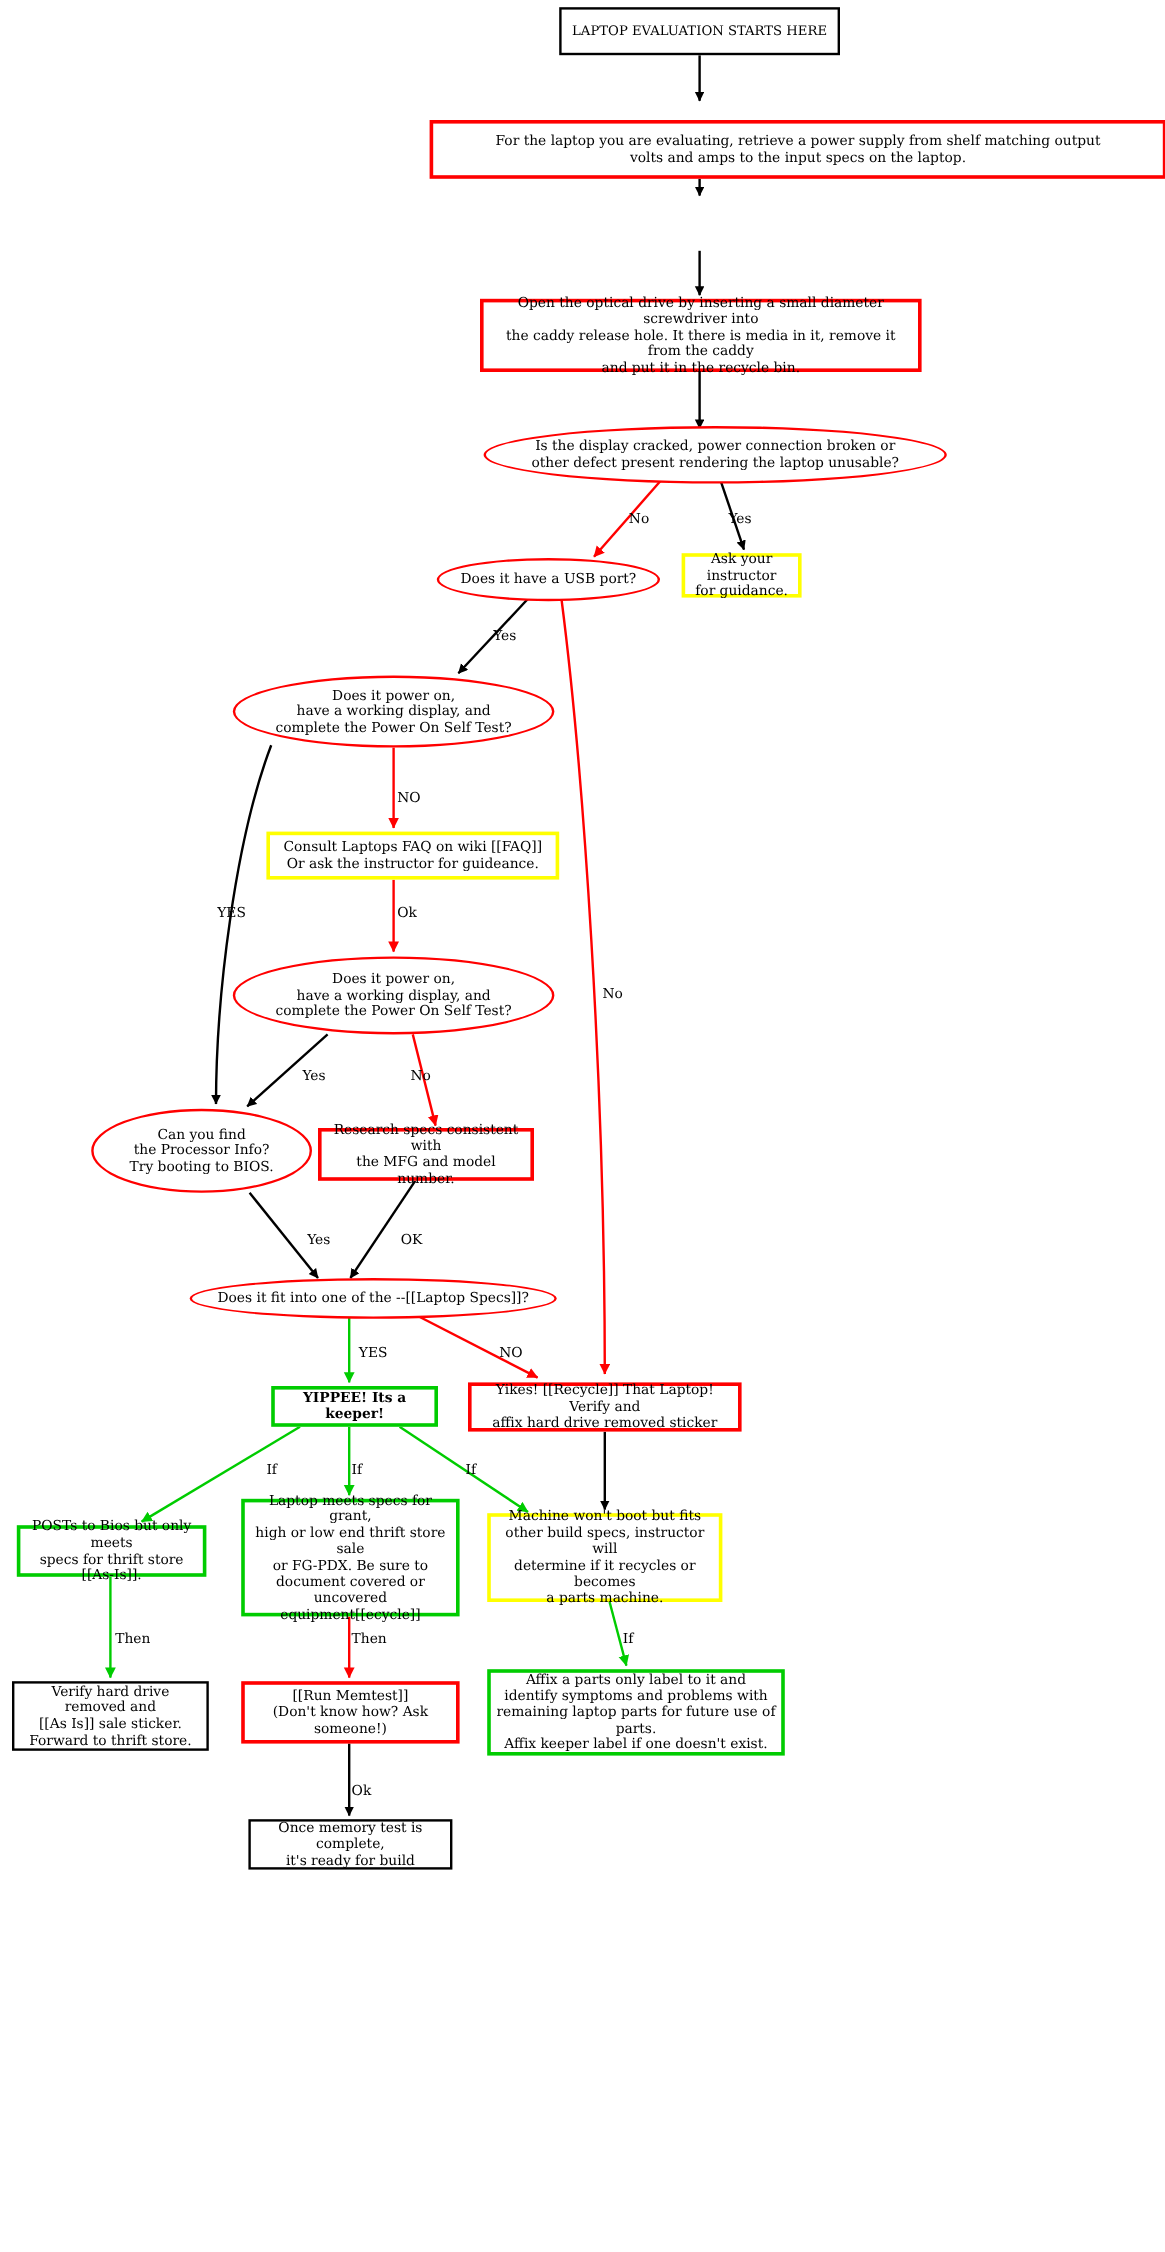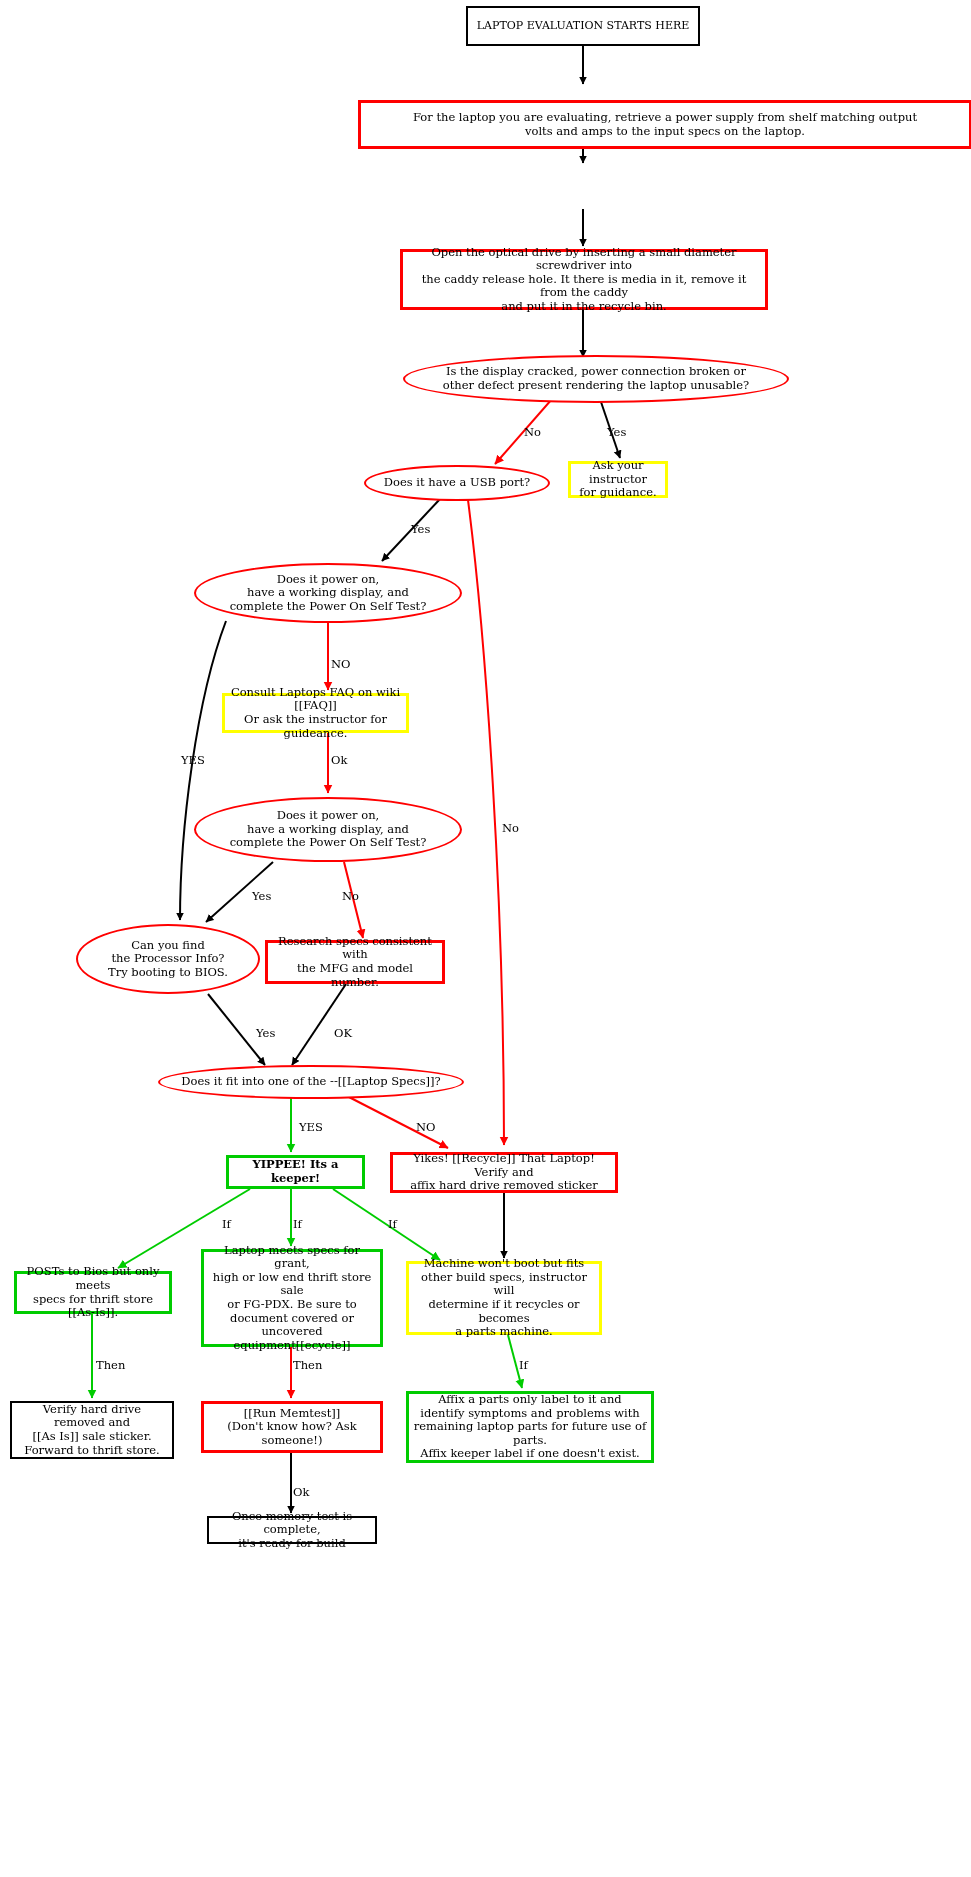--- a/index.html
+++ b/index.html
@@ -145,21 +145,21 @@
 
   <div class="node box yellow fs11" style="left:568px; top:461px; width:100px; height:37px; padding:1px 4px;">Ask your instructor
 for guidance.</div>
 
   <div class="node ellipse fs11" style="left:364px; top:465px; width:186px; height:36px; padding:0 14px;">Does it have a USB port?</div>
 
   <div class="node ellipse fs11" style="left:194px; top:563px; width:268px; height:60px; padding:0 22px;">Does it power on,
 have a working  display, and
 complete the Power On Self Test?</div>
 
-  <div class="node box yellow fs11" style="left:222px; top:693px; width:187px; height:40px; padding:1px 4px;">Consult Laptops FAQ on wiki [[FAQ]]
+  <div class="node box yellow fs11" style="left:222px; top:693px; width:244px; height:40px; padding:1px 4px;">Consult Laptops FAQ on wiki [[FAQ]]
 Or ask the instructor for guideance.</div>
 
   <div class="node ellipse fs11" style="left:194px; top:797px; width:268px; height:65px; padding:0 22px;">Does it power on,
 have a working display, and
 complete the Power On Self Test?</div>
 
   <div class="node ellipse fs11" style="left:76px; top:924px; width:184px; height:70px; padding:0 14px;">Can you find
 the Processor Info?
 Try booting to BIOS.</div>
 
@@ -192,21 +192,21 @@
 
   <div class="node box black fs11" style="left:10px; top:1401px; width:164px; height:58px; padding:1px 4px;">Verify hard drive removed and
 [[As Is]] sale sticker.
 Forward to thrift store.</div>
 
   <div class="node box green fs11" style="left:406px; top:1391px; width:248px; height:72px; padding:1px 4px;">Affix a parts only label to it and
 identify symptoms and problems with
 remaining laptop parts for future use of parts.
 Affix keeper label if one doesn't exist.</div>
 
-  <div class="node box black fs11" style="left:207px; top:1516px; width:170px; height:28px; padding:1px 4px;">Once memory test is complete,
+  <div class="node box black fs11" style="left:207px; top:1516px; width:170px; height:42px; padding:1px 4px;">Once memory test is complete,
 it's ready for build</div>
 
   <div class="edge-label fs11" style="left:524px; top:427px;">No</div>
 
   <div class="edge-label fs11" style="left:607px; top:427px;">Yes</div>
 
   <div class="edge-label fs11" style="left:411px; top:524px;">Yes</div>
 
   <div class="edge-label fs11" style="left:502px; top:823px;">No</div>
 

